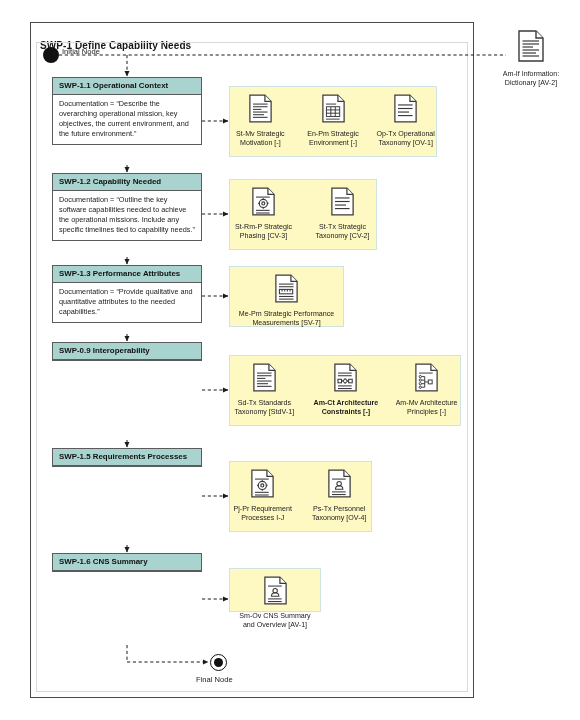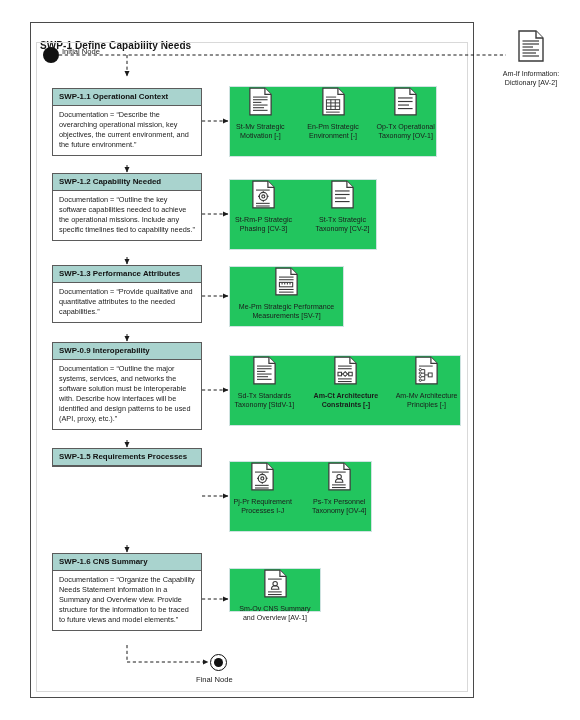--- a/index.html
+++ b/index.html
@@ -51,23 +51,23 @@
     background:#a9d3ce;border-bottom:1.1px solid #5b5b5b;
     padding:3px 5px 3px 6px;font-size:7.9px;font-weight:bold;color:#111;
     line-height:1.25;
   }
   .action-body{
     padding:4px 6px 5px 6px;font-size:7.3px;line-height:1.38;color:#1b1b1b;
   }
 
   
   .artifact-group{
-    position:absolute;border:1px solid #cfe3e1;background:#22c55e;
+    position:absolute;border:1px solid #cfe3e1;background:#fef9c3;
     box-sizing:border-box;display:flex;align-items:flex-start;
-    justify-content:center;gap:12px;
+    justify-content:center;gap:12px;padding-top:7px;
   }
   .artifact{
     width:72px;display:flex;flex-direction:column;align-items:center;
     gap:3px;
   }
   .artifact-label{
     font-size:7.1px;line-height:1.3;text-align:center;color:#1b1b1b;
     padding:0 1px;
   }
 
@@ -133,21 +133,21 @@
         <line x1="4.5" y1="17" x2="15" y2="17"></line>
           <line x1="4.5" y1="20" x2="21" y2="20"></line>
         <line x1="4.5" y1="23" x2="18" y2="23"></line>
           <line x1="4.5" y1="26" x2="21" y2="26"></line>
       </g>
     </svg>
   </span>
   <span class="artifact-label">Am-If Information: Dictionary [AV-2]</span>
 </div>
 
-<div class="action" style="top:88px;">
+<div class="action" style="top:77px;">
   <div class="action-header">SWP-1.1 Operational Context</div>
   <div class="action-body">Documentation = “Describe the overarching operational mission, key objectives, the current environment, and the future environment.”</div>
 </div>
 <div class="artifact-group" style="left:229px;top:86px;width:208px;height:71px;">
   <div class="artifact">
     <span>
       <svg width="23" height="29" viewBox="0 0 26 32">
           <path d="M1,1 H18 L25,8 V31 H1 Z" fill="#fff" stroke="#3a3a3a" stroke-width="1.4"></path>
           <path d="M18,1 V8 H25" fill="#fff" stroke="#3a3a3a" stroke-width="1.4"></path>
           <g stroke="#3a3a3a" stroke-width="1.2">
@@ -263,21 +263,20 @@
             <line x1="4.5" y1="28" x2="21" y2="28"></line>
           </g>
         </svg>
     </span>
     <span class="artifact-label">Me-Pm Strategic Performance Measurements [SV-7]</span>
   </div>
 </div>
 
 <div class="action" style="top:342px;">
   <div class="action-header">SWP-0.9 Interoperability</div>
-  <div class="action-body">Documentation = “Outline the major systems, services, and networks the software solution must be interoperable with. Describe how interfaces will be identified and design patterns to be used (API, proxy, etc.).”</div>
 </div>
 <div class="artifact-group" style="left:229px;top:355px;width:232px;height:71px;">
   <div class="artifact" style="width:76px;">
     <span>
       <svg width="23" height="29" viewBox="0 0 26 32">
           <path d="M1,1 H18 L25,8 V31 H1 Z" fill="#fff" stroke="#3a3a3a" stroke-width="1.4"></path>
           <path d="M18,1 V8 H25" fill="#fff" stroke="#3a3a3a" stroke-width="1.4"></path>
           <g stroke="#3a3a3a" stroke-width="1.2">
             <line x1="4.5" y1="11" x2="21" y2="11"></line>
             <line x1="4.5" y1="14" x2="21" y2="14"></line>
@@ -374,21 +373,20 @@
             <line x1="4.5" y1="28.5" x2="20" y2="28.5"></line>
           </g>
         </svg>
     </span>
     <span class="artifact-label">Ps-Tx Personnel Taxonomy [OV-4]</span>
   </div>
 </div>
 
 <div class="action" style="top:553px;">
   <div class="action-header">SWP-1.6 CNS Summary</div>
-  <div class="action-body">Documentation = “Organize the Capability Needs Statement information in a Summary and Overview view. Provide structure for the information to be traced to future views and model elements.”</div>
 </div>
 <div class="artifact-group" style="left:229px;top:568px;width:92px;height:44px;">
   <div class="artifact" style="width:86px;">
     <span>
       <svg width="23" height="29" viewBox="0 0 26 32">
           <path d="M1,1 H18 L25,8 V31 H1 Z" fill="#fff" stroke="#3a3a3a" stroke-width="1.4"></path>
           <path d="M18,1 V8 H25" fill="#fff" stroke="#3a3a3a" stroke-width="1.4"></path>
           <g stroke="#3a3a3a" stroke-width="1.2" fill="none">
             <line x1="4.5" y1="11" x2="20" y2="11"></line>
             <circle cx="12.6" cy="16.2" r="2.5"></circle>

